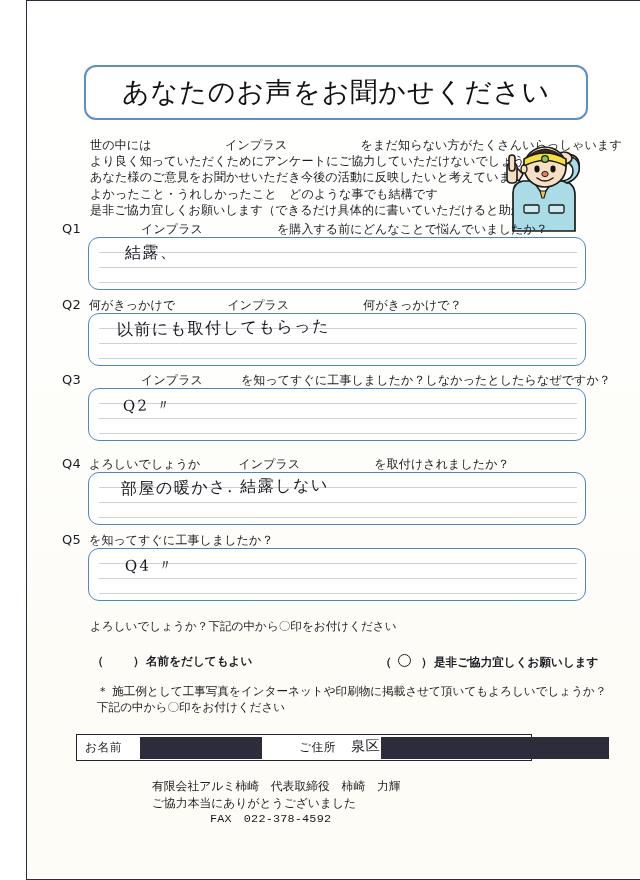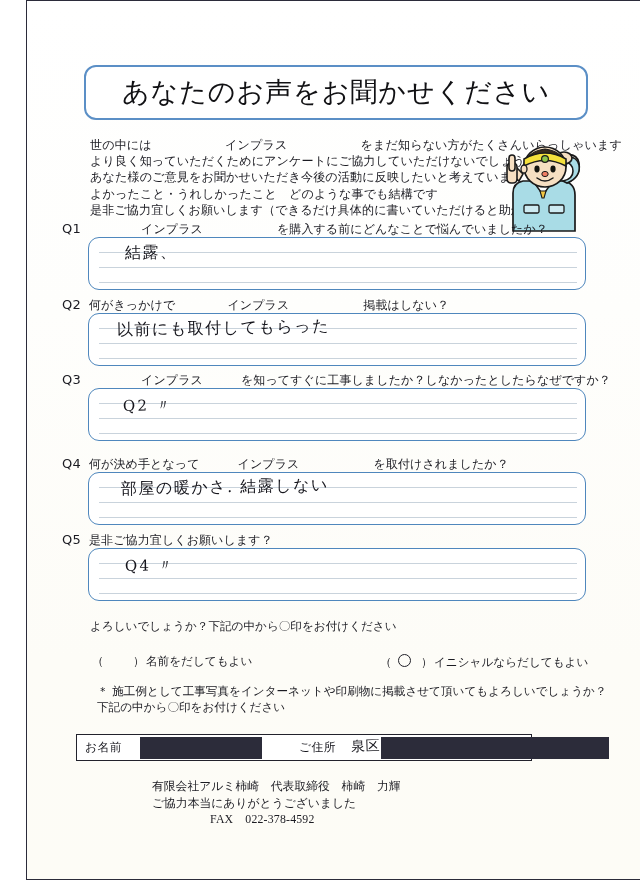--- a/index.html
+++ b/index.html
@@ -158,20 +158,21 @@
     position: absolute;
     left: 63px;
     width: 500px;
     font-size: 11.6px;
     color: #1b1b22;
     height: 16px;
   }
   .opt {
     position: absolute;
     white-space: nowrap;
+    font-weight: bold;
   }
   .paren-l { display: inline-block; width: 7px; }
   .mark-slot {
     display: inline-block;
     width: 34px;
     text-align: center;
     position: relative;
   }
   .circle-mark {
     display: inline-block;
@@ -235,21 +236,21 @@
     position: absolute;
     left: 125px;
     top: 777px;
     width: 420px;
     font-size: 11.8px;
     line-height: 16.5px;
     color: #1b1b22;
   }
   #footer .ln { display: block; white-space: nowrap; }
   #footer .indent { padding-left: 58px; }
-  #footer .mono { font-family: Liberation Serif, serif; letter-spacing: 0.2px; }
+  #footer .mono { font-family: Liberation Mono, monospace; letter-spacing: 0.2px; }
 </style>
 </head>
 <body>
 
 <div id="page">
   <div id="paper-tint"></div>
 
   <div id="title-box">
     <div id="title-text">あなたのお声をお聞かせください</div>
   </div>
@@ -307,21 +308,21 @@
     <div class="answer-box">
       <div class="rule r1"></div>
       <div class="rule r2"></div>
       <div class="rule r3"></div>
       <div class="handwriting">結露、</div>
     </div>
   </div>
 
   <div class="q-block" style="top:296px">
     <div class="q-label">Q2</div>
-    <div class="q-prompt"><span>何がきっかけで</span><span class="gap-md"></span><span>インプラス</span><span class="gap-lg"></span><span>掲載はしない？</span></div>
+    <div class="q-prompt"><span>何がきっかけで</span><span class="gap-md"></span><span>インプラス</span><span class="gap-lg"></span><span>何がきっかけで？</span></div>
     <div class="answer-box">
       <div class="rule r1"></div>
       <div class="rule r2"></div>
       <div class="rule r3"></div>
       <div class="handwriting" style="left:28px;top:6px">以前にも取付してもらった</div>
     </div>
   </div>
 
   <div class="q-block" style="top:371px">
     <div class="q-label">Q3</div>
@@ -329,47 +330,47 @@
     <div class="answer-box">
       <div class="rule r1"></div>
       <div class="rule r2"></div>
       <div class="rule r3"></div>
       <div class="handwriting small" style="left:34px;top:8px">Q2 〃</div>
     </div>
   </div>
 
   <div class="q-block" style="top:455px">
     <div class="q-label">Q4</div>
-    <div class="q-prompt"><span>何が決め手となって</span><span class="gap-sm"></span><span>インプラス</span><span class="gap-lg"></span><span>を取付けされましたか？</span></div>
+    <div class="q-prompt"><span>よろしいでしょうか</span><span class="gap-sm"></span><span>インプラス</span><span class="gap-lg"></span><span>を取付けされましたか？</span></div>
     <div class="answer-box">
       <div class="rule r1"></div>
       <div class="rule r2"></div>
       <div class="rule r3"></div>
       <div class="handwriting" style="left:32px;top:6px">部屋の暖かさ. 結露しない</div>
     </div>
   </div>
 
   <div class="q-block" style="top:531px">
     <div class="q-label">Q5</div>
-    <div class="q-prompt"><span>是非ご協力宜しくお願いします？</span></div>
+    <div class="q-prompt"><span>を知ってすぐに工事しましたか？</span></div>
     <div class="answer-box">
       <div class="rule r1"></div>
       <div class="rule r2"></div>
       <div class="rule r3"></div>
       <div class="handwriting small" style="left:36px;top:8px">Q4 〃</div>
     </div>
   </div>
 
   <div id="consent1">
     <span class="ln">よろしいでしょうか？下記の中から〇印をお付けください</span>
   </div>
 
   <div class="opt-row" style="top:653px">
     <span class="opt" style="left:2px"><span class="paren-l">（</span><span class="mark-slot"></span><span class="paren-r">）</span><span class="opt-text">名前をだしてもよい</span></span>
-    <span class="opt" style="left:290px"><span class="paren-l">（</span><span class="mark-slot"><span class="circle-mark"></span></span><span class="paren-r">）</span><span class="opt-text">イニシャルならだしてもよい</span></span>
+    <span class="opt" style="left:290px"><span class="paren-l">（</span><span class="mark-slot"><span class="circle-mark"></span></span><span class="paren-r">）</span><span class="opt-text">是非ご協力宜しくお願いします</span></span>
   </div>
 
   <div id="consent2">
     <span class="ln">＊ 施工例として工事写真をインターネットや印刷物に掲載させて頂いてもよろしいでしょうか？</span>
     <span class="ln">下記の中から〇印をお付けください</span>
   </div>
 
 
   <div id="nametable">
     <span class="nt-label" style="left:8px">お名前</span>

